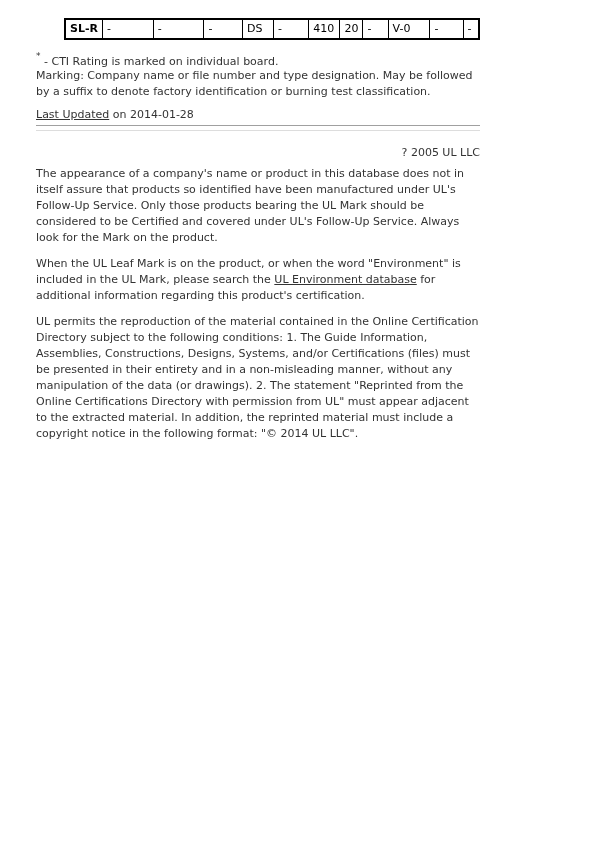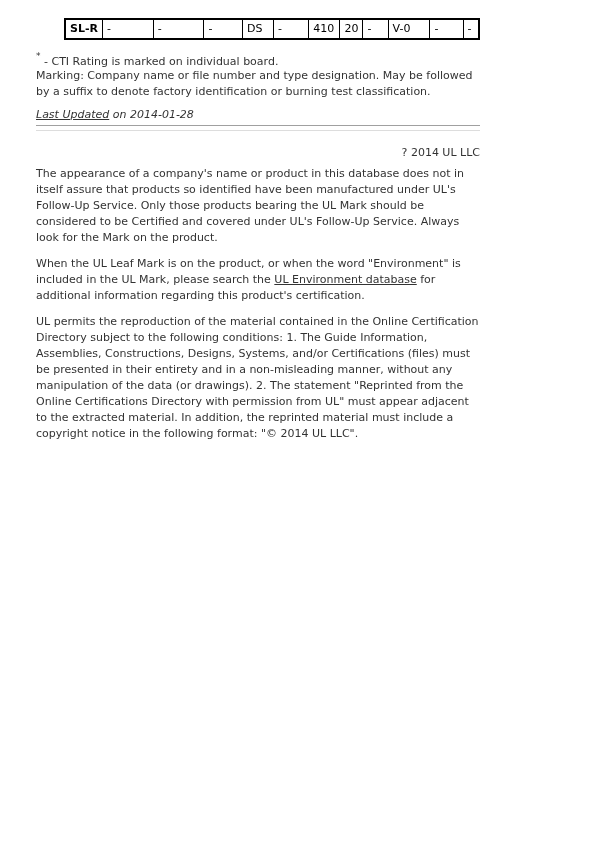--- a/index.html
+++ b/index.html
@@ -33,21 +33,21 @@
 
   .footnote { margin-top: 12px; color: #333333; }
   .footnote sup { font-size: 9px; position: relative; top: -1px; }
 
   p.body-text {
     margin: 0 0 10px 0;
     line-height: 16px;
     color: #333333;
   }
   .marking-block { margin-top: 21px; margin-bottom: 0; }
-  .lastupdated-line { margin-top: 3px; line-height: 10.8px; font-style: italic; }
+  .lastupdated-line { margin-top: 3px; line-height: 10.8px; }
 
   a.plain-link { color: #333333; text-decoration: underline; cursor: pointer; }
 
   hr.rule-dark {
     border: none; border-top: 1px solid #a0a0a0;
     margin: 5px 0 0 0; height: 0;
   }
   hr.rule-light {
     border: none; border-top: 1px solid #dddddd;
     margin: 4px 0 0 0; height: 0;
@@ -107,21 +107,21 @@
 
   <p class="body-text marking-block">Marking: Company name or file number and type designation. May be followed by a suffix to denote factory identification or burning test classification.</p>
 
   <div class="lastupdated-line"><a class="plain-link">Last Updated</a><span> on 2014-01-28</span></div>
 
   <hr class="rule-dark">
 
 
   <hr class="rule-light">
 
-  <div class="copyright">? 2014 UL LLC</div>
+  <div class="copyright">? 2005 UL LLC</div>
 
   <p class="body-text">The appearance of a company's name or product in this database does not in itself assure that products so identified have been manufactured under UL's Follow-Up Service. Only those products bearing the UL Mark should be considered to be Certified and covered under UL's Follow-Up Service. Always look for the Mark on the product.</p>
 
   <p class="body-text"><span>When the UL Leaf Mark is on the product, or when the word "Environment" is included in the UL Mark, please search the </span><a class="plain-link">UL Environment database</a><span> for additional information regarding this product's certification.</span></p>
 
   <p class="body-text">UL permits the reproduction of the material contained in the Online Certification Directory subject to the following conditions: 1. The Guide Information, Assemblies, Constructions, Designs, Systems, and/or Certifications (files) must be presented in their entirety and in a non-misleading manner, without any manipulation of the data (or drawings). 2. The statement "Reprinted from the Online Certifications Directory with permission from UL" must appear adjacent to the extracted material. In addition, the reprinted material must include a copyright notice in the following format: "© 2014 UL LLC".</p>
 
 </div>
 
 </body></html>

